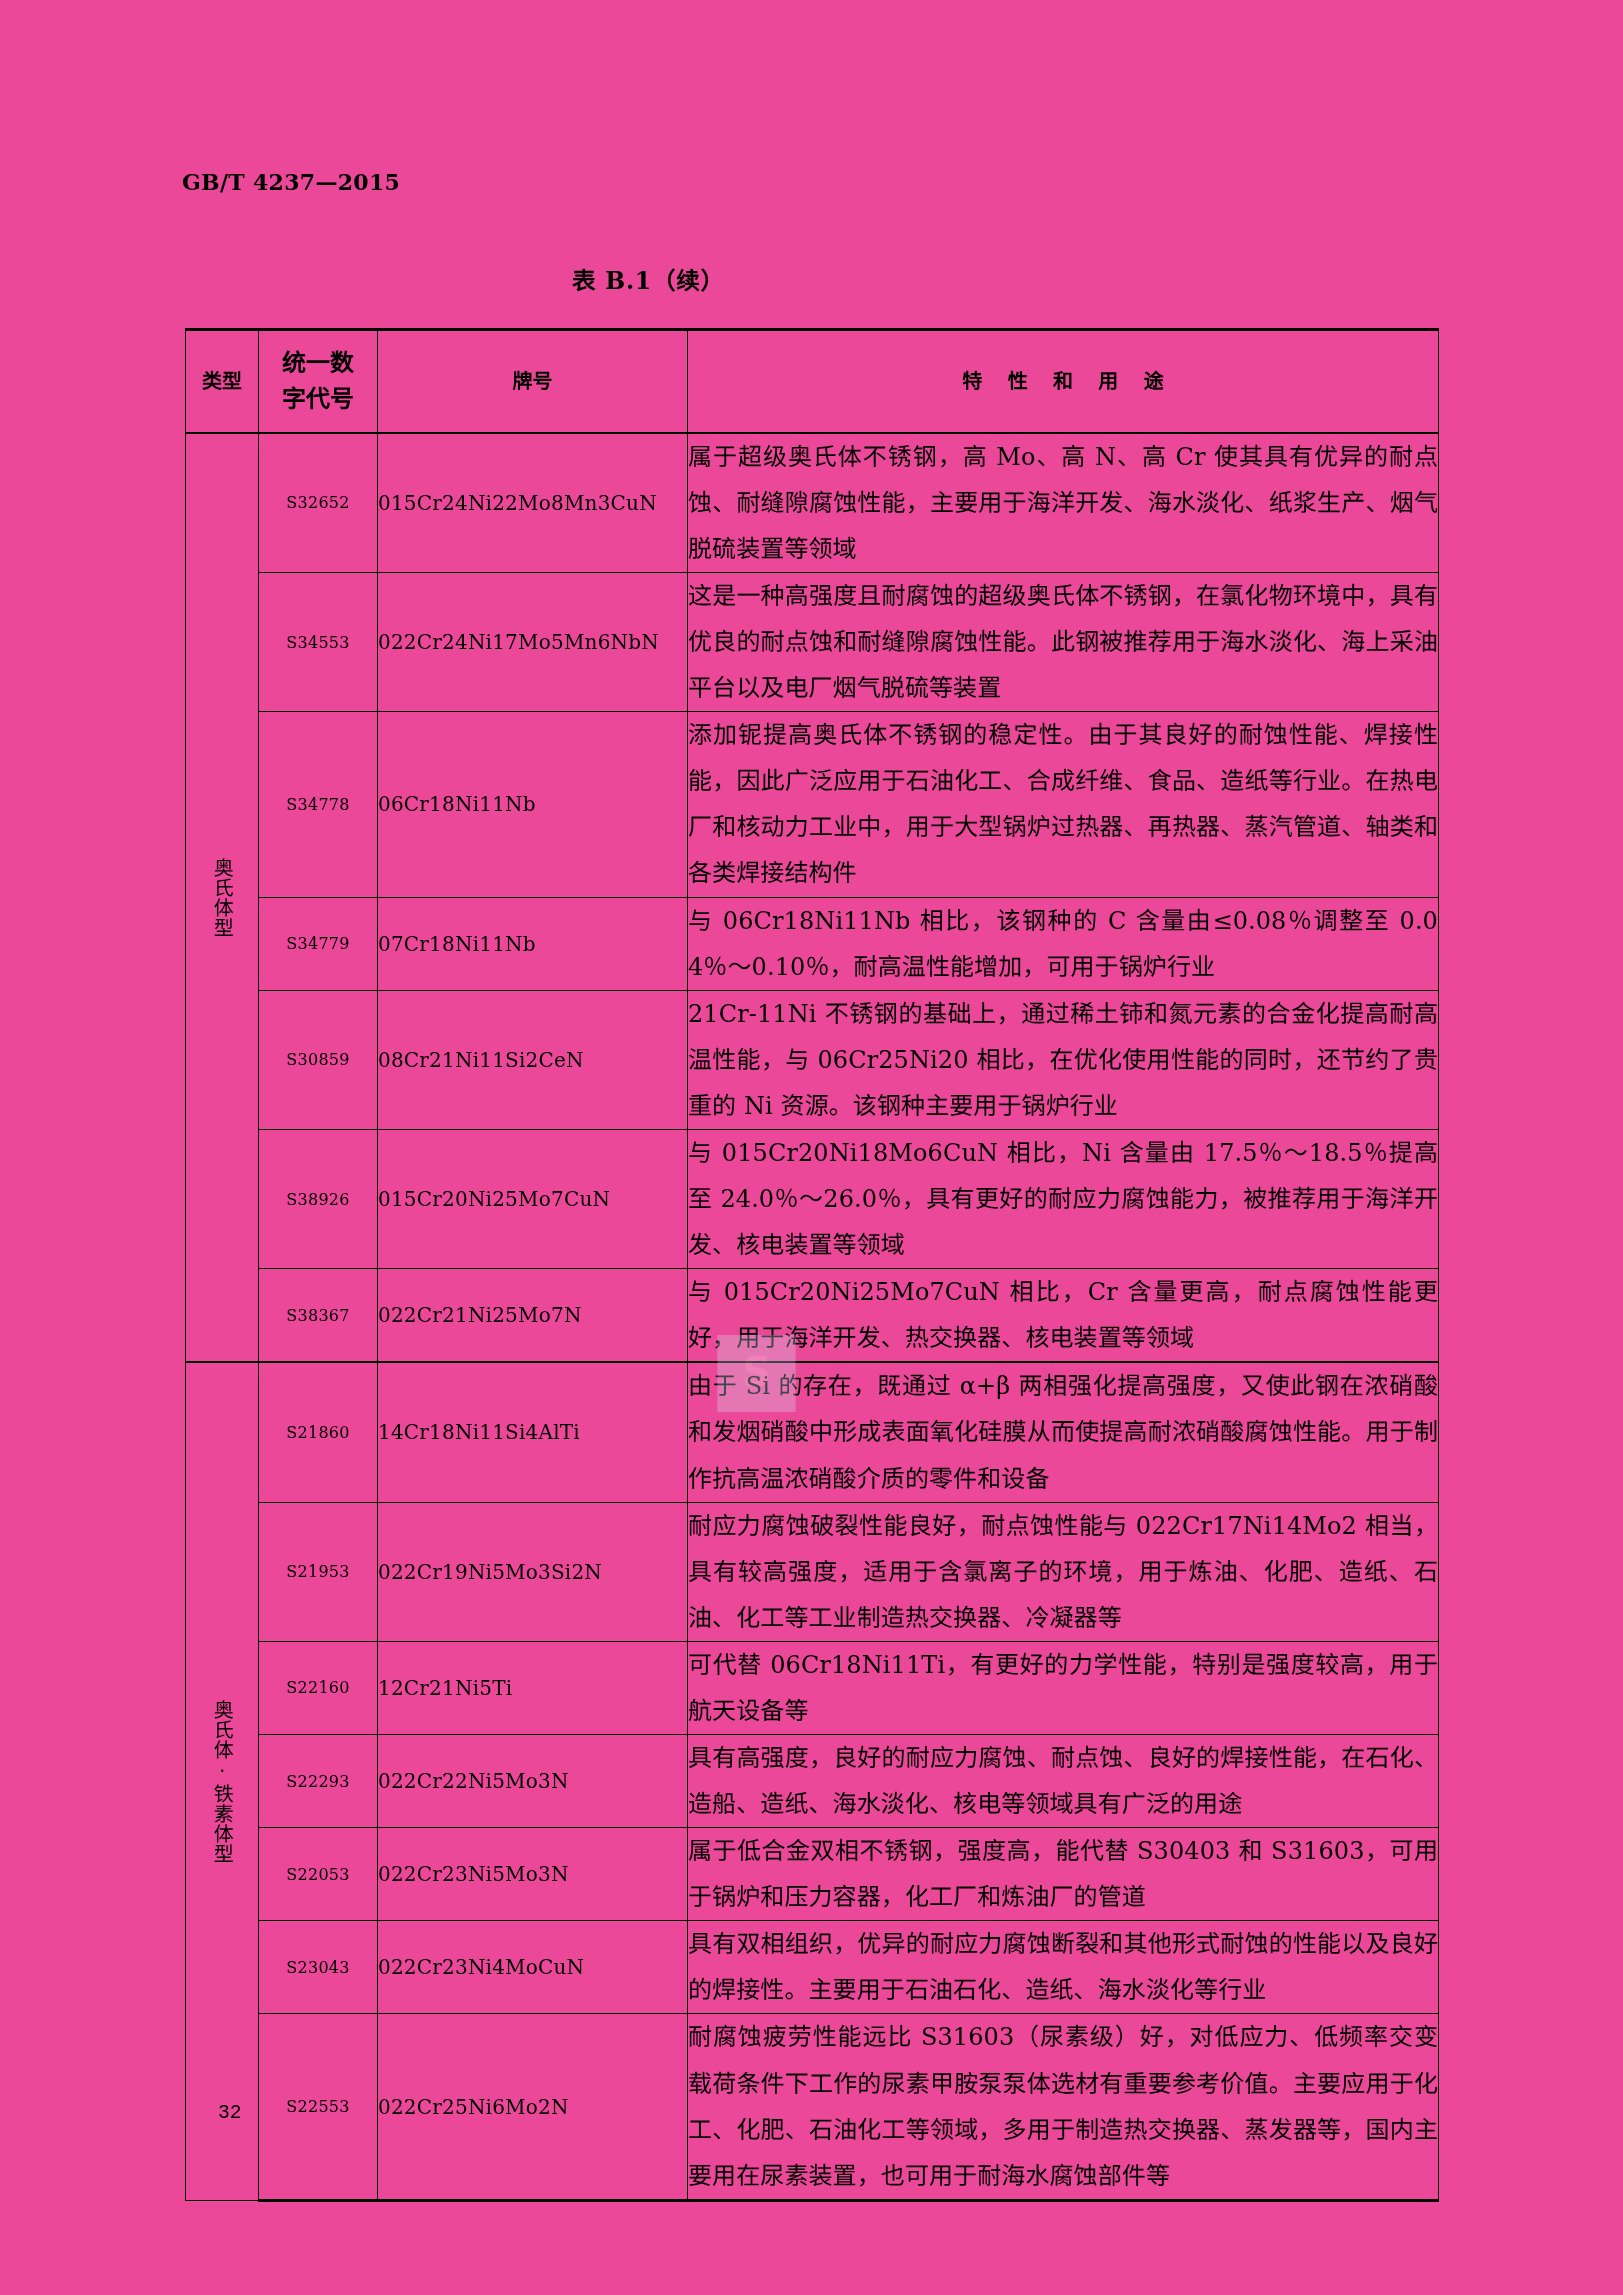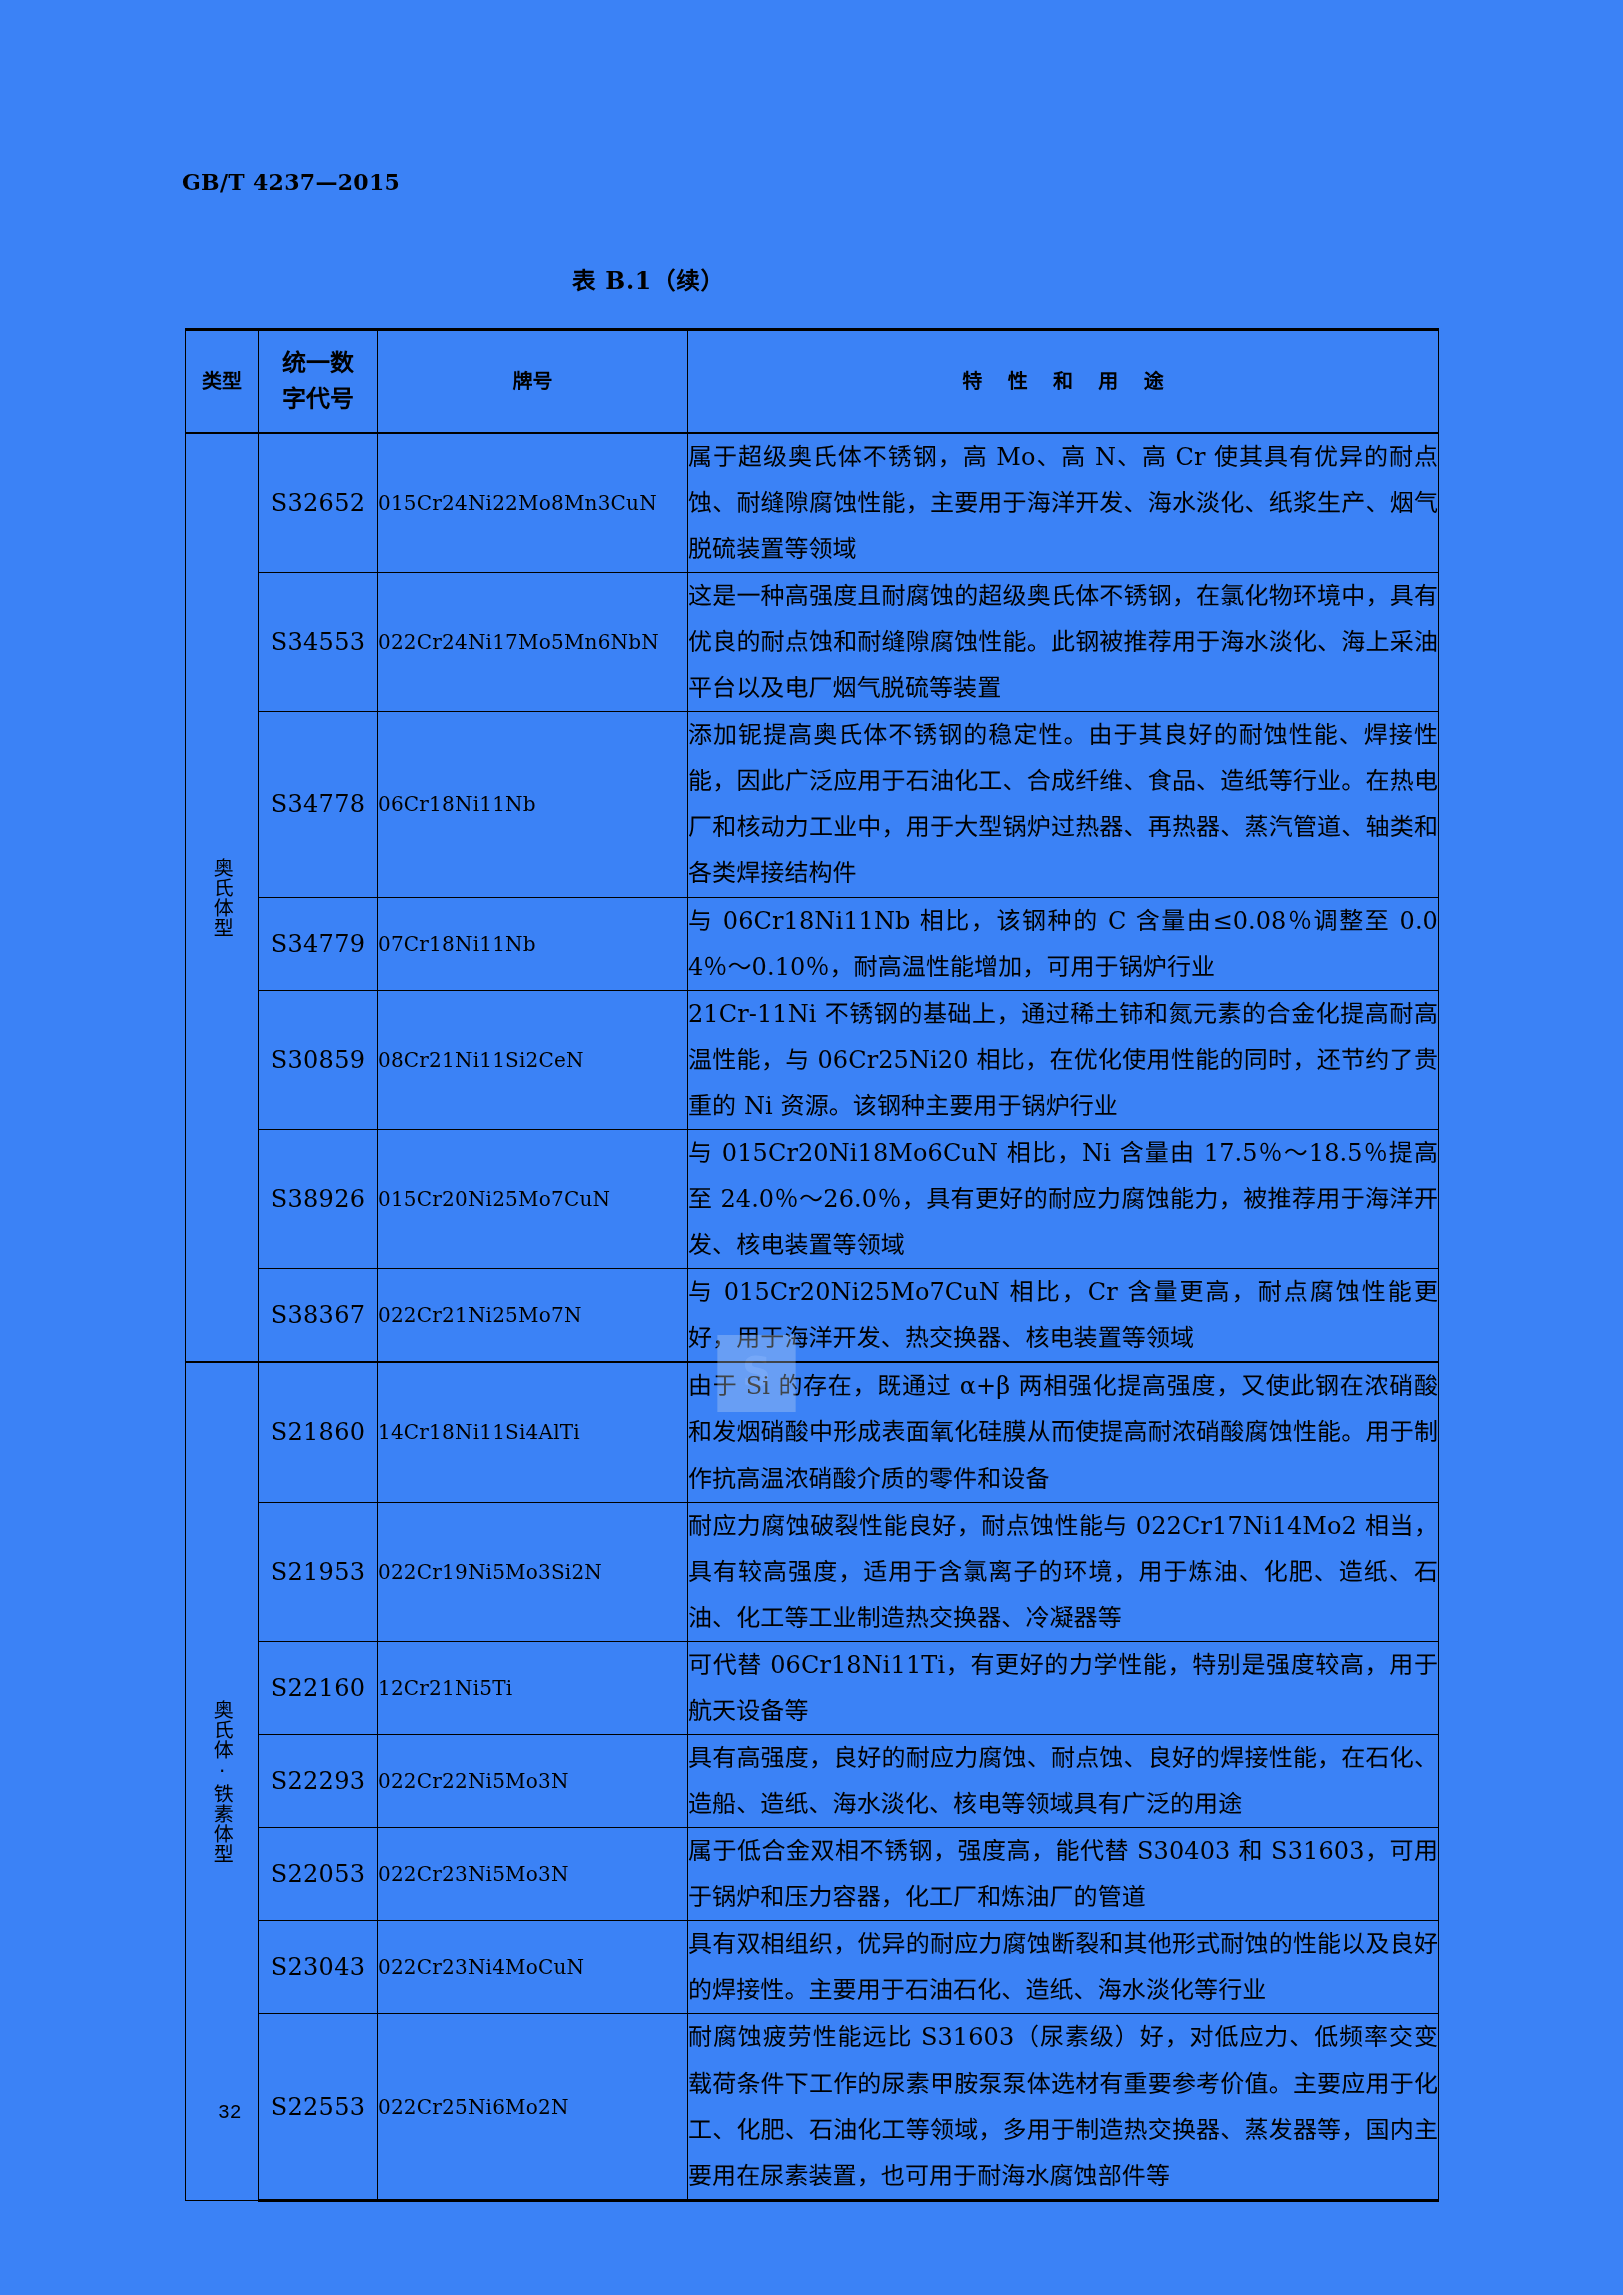--- a/index.html
+++ b/index.html
@@ -14,21 +14,21 @@
     color: #000000;
     position: relative;
     overflow: hidden;
   }
 
   .page {
     position: absolute;
     left: 0; top: 0;
     width: 1623px;
     height: 2295px;
-    background: #3b82f6;
+    background: #ec4899;
   }
 
   
   .page-header {
     position: absolute;
     left: 182px;
     top: 169px;
     font-size: 22px;
     letter-spacing: 0.3px;
     font-weight: 700;
@@ -106,21 +106,21 @@
     line-height: 1.62;
     letter-spacing: 0;
     writing-mode: vertical-rl;
     text-orientation: upright;
     display: inline-block;
     margin: 0 auto;
     white-space: nowrap;
   }
 
   .cell-code {
-    font-size: 24px;
+    font-size: 16px;
     text-align: center;
     letter-spacing: 0.3px;
     padding: 9.2px 3.9px;
     white-space: nowrap;
   }
   .cell-grade {
     font-size: 20px;
     text-align: left;
     padding: 9.2px 0 9.2px 22px;
     letter-spacing: 0.2px;

